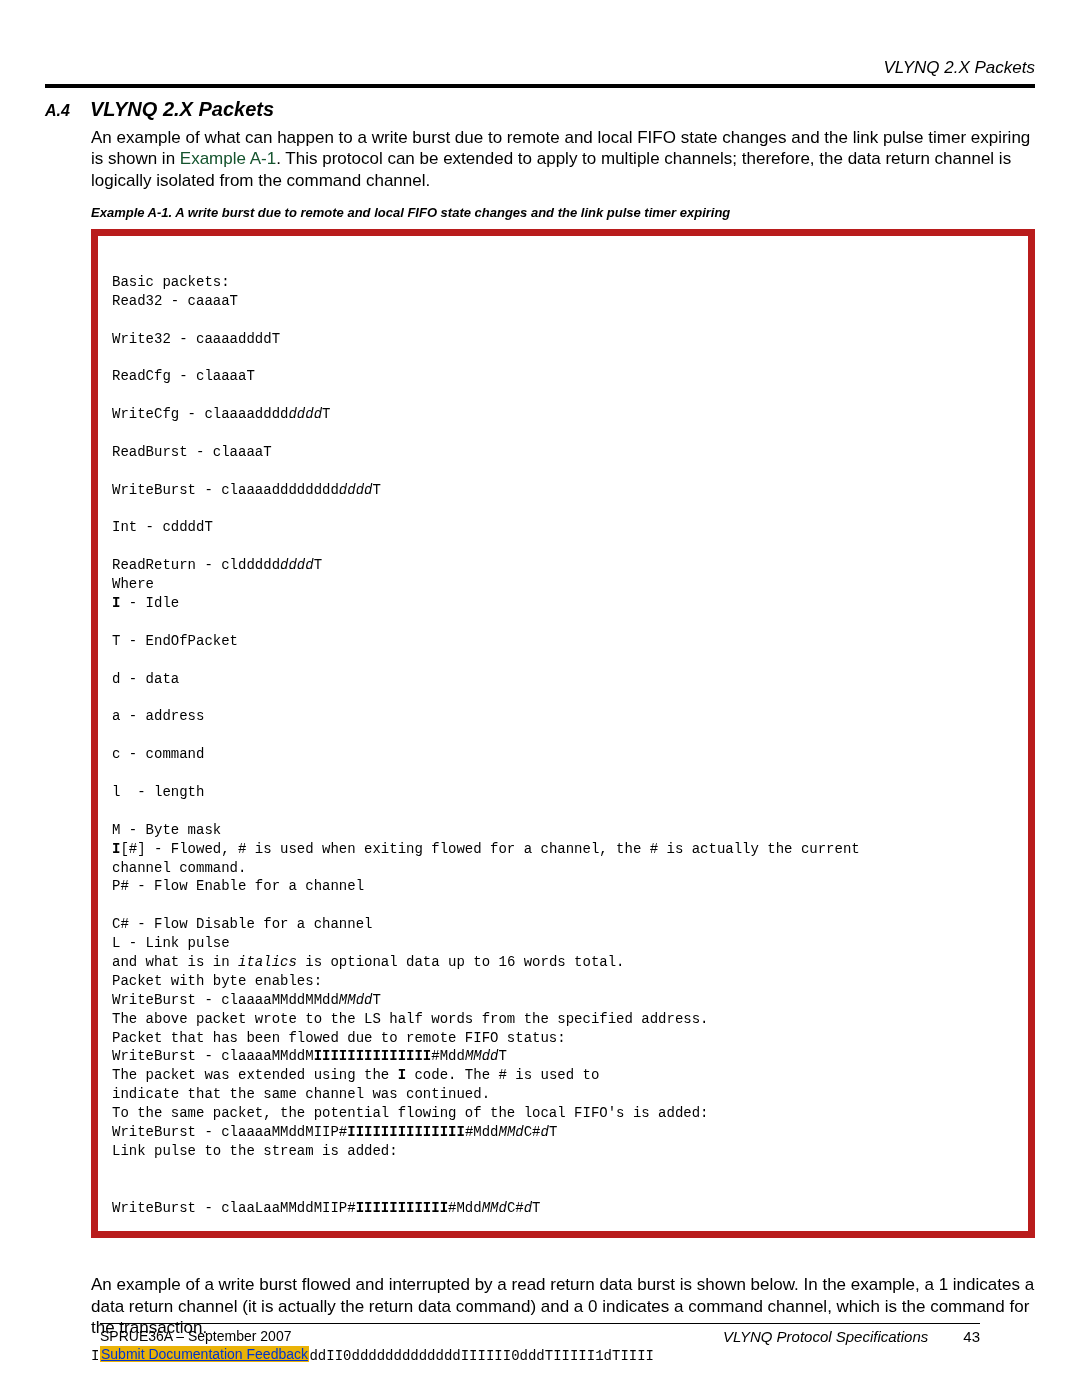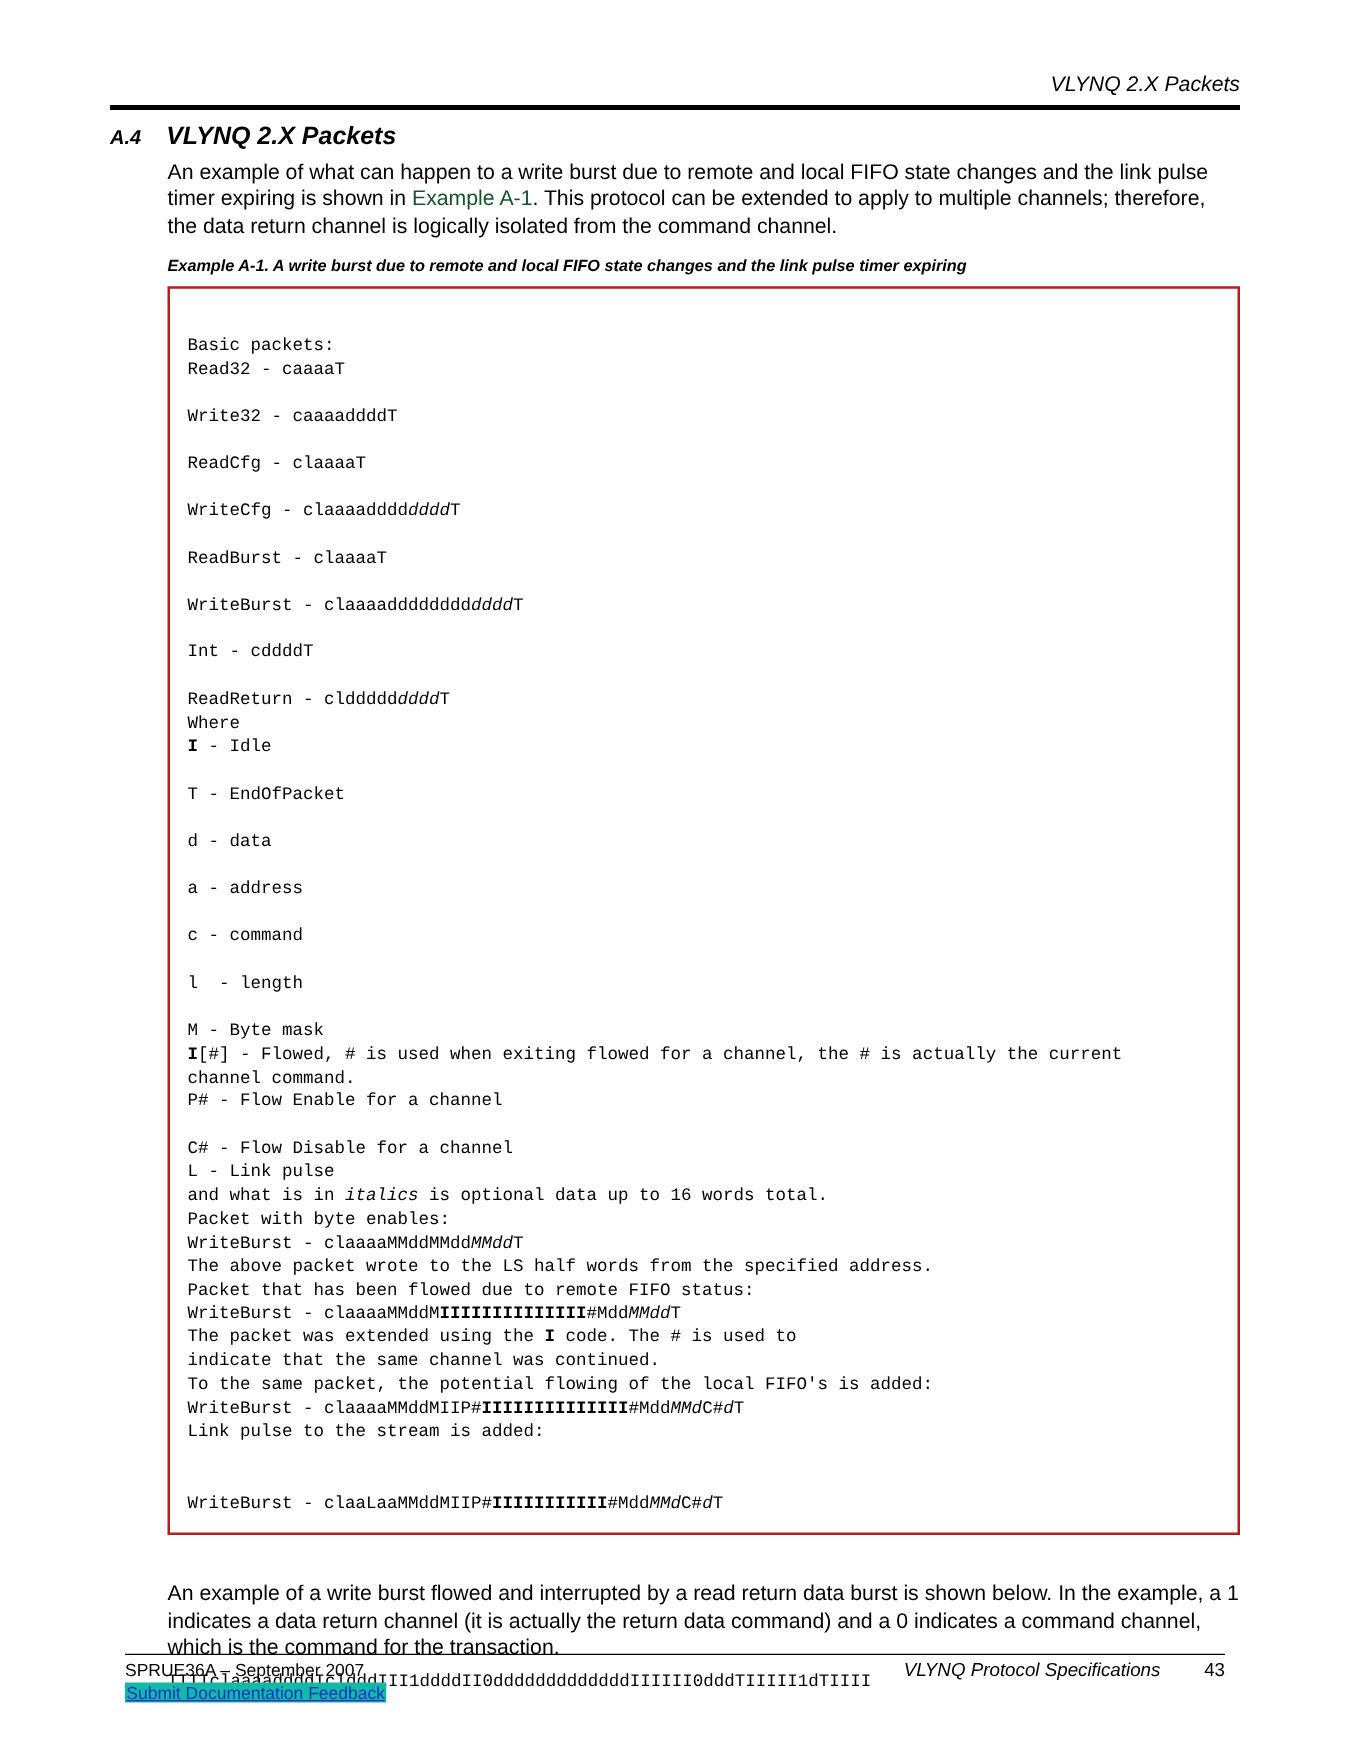--- a/index.html
+++ b/index.html
@@ -9,21 +9,21 @@
     width: 1080px;
     background: #fff;
     font-family: Arial, Helvetica, sans-serif;
     color: #000;
   }
   .page {
     width: 1080px;
     height: 1396px;
     position: relative;
     box-sizing: border-box;
-    padding: 0 88px;
+    padding: 0 45px;
   }
   .running-header {
     text-align: right;
     font-style: italic;
     font-size: 17px;
     padding-top: 58px;
     padding-bottom: 2px;
   }
   .rule-thick {
     border: 0;
@@ -58,21 +58,21 @@
   }
   .example-caption {
     font-weight: bold;
     font-style: italic;
     font-size: 13px;
     margin: 14px 0 8px 46px;
     line-height: 1.25;
   }
   .code-box {
     margin-left: 46px;
-    border: 2px solid #b91c1c;
+    border: 7px solid #b91c1c;
     padding: 18px 14px 14px 14px;
     font-family: "Courier New", monospace;
     font-size: 14px;
     line-height: 1.35;
     white-space: pre;
   }
   .code-box b { font-weight: bold; }
   .code-box i { font-style: italic; }
   .mono-line {
     margin-left: 46px;
@@ -105,21 +105,21 @@
   }
   .footer-right {
     font-style: italic;
     font-size: 15px;
   }
   .footer-link {
     font-size: 14px;
   }
   .footer-link a {
     color: #0033cc;
-    background: #14b8a6;
+    background: #eab308;
     text-decoration: underline;
     padding: 0 1px;
   }
   .pgnum { font-style: normal; margin-left: 35px; }
 </style>
 </head>
 <body>
 
 <div class="page">
 

